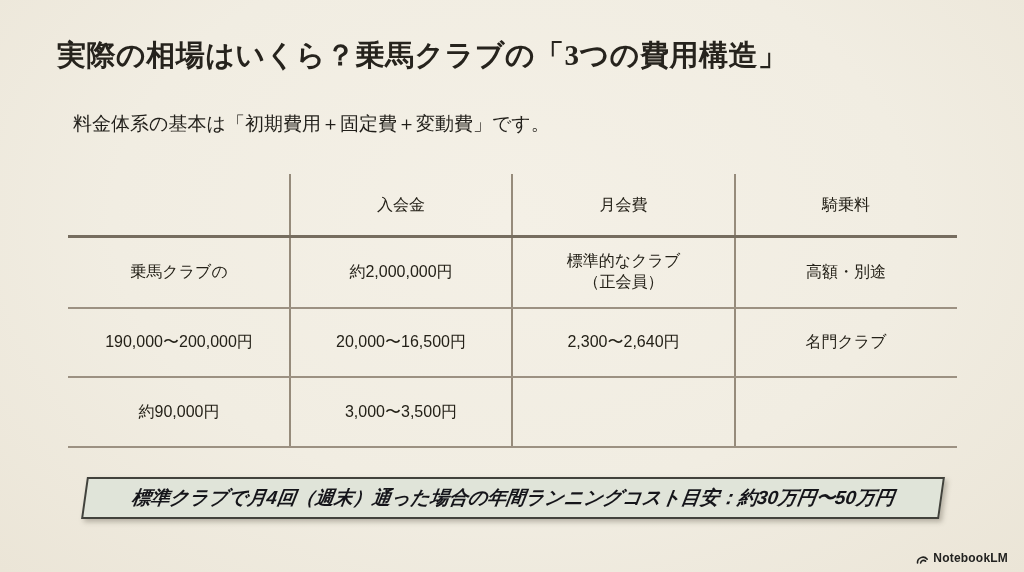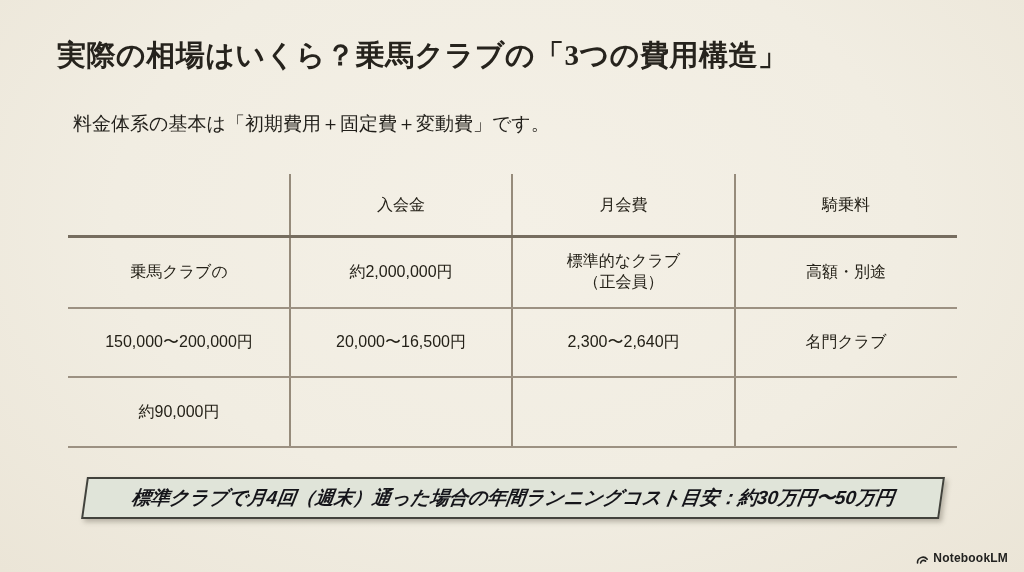--- a/index.html
+++ b/index.html
@@ -79,28 +79,29 @@
       <span>乗馬クラブの</span>
 
     </div>
     <div class="cell">約2,000,000円</div>
     <div class="cell">
       <span>標準的なクラブ</span>
       <span class="sub">（正会員）</span>
     </div>
 
     <div class="cell">高額・別途</div>
-    <div class="cell">150,000〜200,000円</div>
+    <div class="cell">190,000〜200,000円</div>
     <div class="cell">20,000〜16,500円</div>
     <div class="cell">2,300〜2,640円</div>
 
     <div class="cell">
       <span>名門クラブ</span>
     </div>
     <div class="cell">約90,000円</div>
+    <div class="cell">3,000〜3,500円</div>
   </div>
 
   <div class="banner">
     <span class="banner-text">標準クラブで月4回（週末）通った場合の年間ランニングコスト目安：約30万円〜50万円</span>
   </div>
 
   <div class="watermark">
     <svg width="13" height="11" viewBox="0 0 13 11" aria-hidden="true">
       <path d="M1.5 10 A 5.5 5.5 0 0 1 11.2 6.2" stroke="#222220" fill="none" stroke-width="1.6" stroke-linecap="round"></path>
       <path d="M4.6 10 A 3 3 0 0 1 9.6 8.2" stroke="#222220" fill="none" stroke-width="1.6" stroke-linecap="round"></path>

